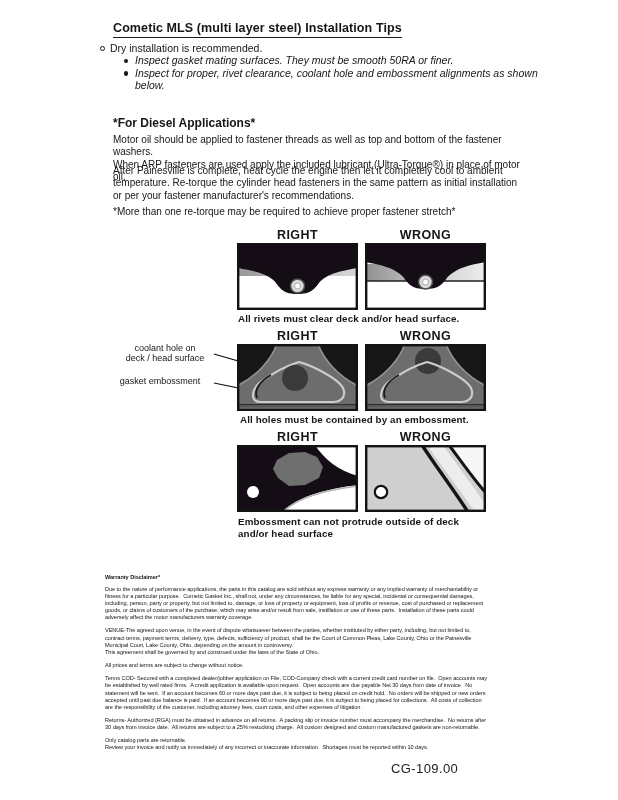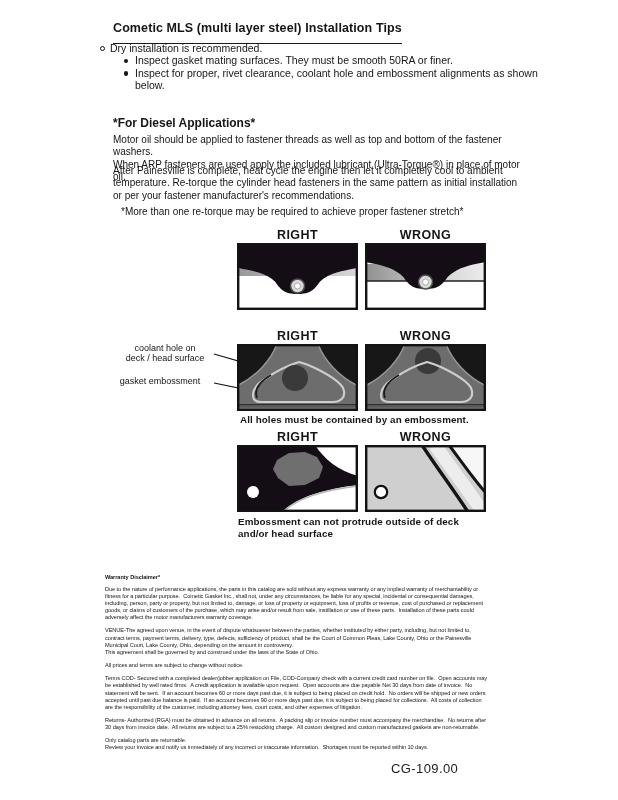--- a/index.html
+++ b/index.html
@@ -2,29 +2,29 @@
 <html style="--ink: #161616; --head_black: #150d15; --panel_gray: #6d6d6d; --deck_gray: #ababab; --embossment_line: #cdcdcd; --hole_dark: #3a3a3a;"><head>
 <meta charset="utf-8">
 <style>
   html,body{margin:0;padding:0;background:#e8e8e8;}
   .page{position:relative;width:618px;height:800px;background:#ffffff;margin:0 auto;
         font-family:"Liberation Sans","DejaVu Sans",sans-serif;color:var(--ink,#161616);overflow:hidden;}
   .abs{position:absolute;}
   .pre{white-space:pre-wrap;}
 
   
-  .title{left:113px;top:21px;font-size:12.5px;font-weight:bold;border-bottom:1.5px solid #1a1a1a;padding-bottom:8px;letter-spacing:.1px;}
+  .title{left:113px;top:21px;font-size:12.5px;font-weight:bold;border-bottom:1.5px solid #1a1a1a;padding-bottom:2px;letter-spacing:.1px;}
   .tips{left:99px;top:42px;width:450px;font-size:10.5px;line-height:12.4px;}
   .tip{position:relative;padding-left:11px;}
-  .tip.sub{margin-left:25px;}
+  .tip.sub{margin-left:25px;font-style:italic;}
   .tip::before{content:"";position:absolute;left:1px;top:4.2px;width:3.2px;height:3.2px;border:1px solid #161616;border-radius:50%;}
   .tip.sub::before{width:4.4px;height:4.4px;background:#161616;border:none;top:4.5px;left:0;}
   .h2{left:113px;top:116px;font-size:12px;font-weight:bold;}
   .para{left:113px;top:0;width:420px;font-size:10px;line-height:12.3px;}
-  .p1{top:134px;} .p2{top:165px;} .pnote{top:206px;margin-left:8px;}
+  .p1{top:134px;} .p2{top:165px;} .pnote{top:206px;}
 
   
   .figlabel{width:121px;text-align:center;font-size:12.5px;font-weight:600;letter-spacing:.4px;}
   .lcol{left:237px;} .rcol{left:365px;}
   .lr1{top:228px;} .lr2{top:329px;} .lr3{top:430px;}
   .panel{width:121px;height:67px;display:block;}
   .pr1{top:243px;} .pr2{top:344px;} .pr3{top:445px;}
   .caption{font-size:9.8px;font-weight:600;letter-spacing:.1px;line-height:11.5px;}
   .cap1{left:238px;top:313px;} .cap2{left:240px;top:414px;} .cap3{left:238px;top:516px;width:290px;}
   .ann{font-size:9px;line-height:9.8px;text-align:center;}
@@ -99,20 +99,21 @@
     <rect x="0" y="21" width="121" height="17" fill="url(#dk2)"></rect>
     <path d="M0,38 H121" stroke="#1f1f1f" stroke-width="1.4"></path>
     <path class="headfill" d="M0,0 H121 V19 C103,22 94,25 86,31 C78,37 79,46 60.5,46 C42,46 43,37 35,31 C27,25 18,22 0,19 Z"></path>
     <g>
       <circle cx="60.5" cy="39" r="7" fill="#d9d9d9" stroke="#4a4a4a" stroke-width="1.6"></circle>
       <circle cx="60.5" cy="39" r="3" fill="#ffffff" stroke="#9a9a9a" stroke-width=".8"></circle>
     </g>
     <rect class="pborder" x="1.2" y="1.2" width="118.6" height="64.6"></rect>
   </svg>
 
+  <div class="abs caption cap1">All rivets must clear deck and/or head surface.</div>
 
   <div class="abs figlabel lcol lr2">RIGHT</div>
   <div class="abs figlabel rcol lr2">WRONG</div>
 
   <div class="abs ann ann1 pre">coolant hole on
 deck / head surface</div>
   <div class="abs ann ann2">gasket embossment</div>
 
   <svg class="abs pointer" viewBox="0 0 92 46">
     <line x1="1" y1="5" x2="81" y2="28" stroke="#141414" stroke-width="1.2"></line>

